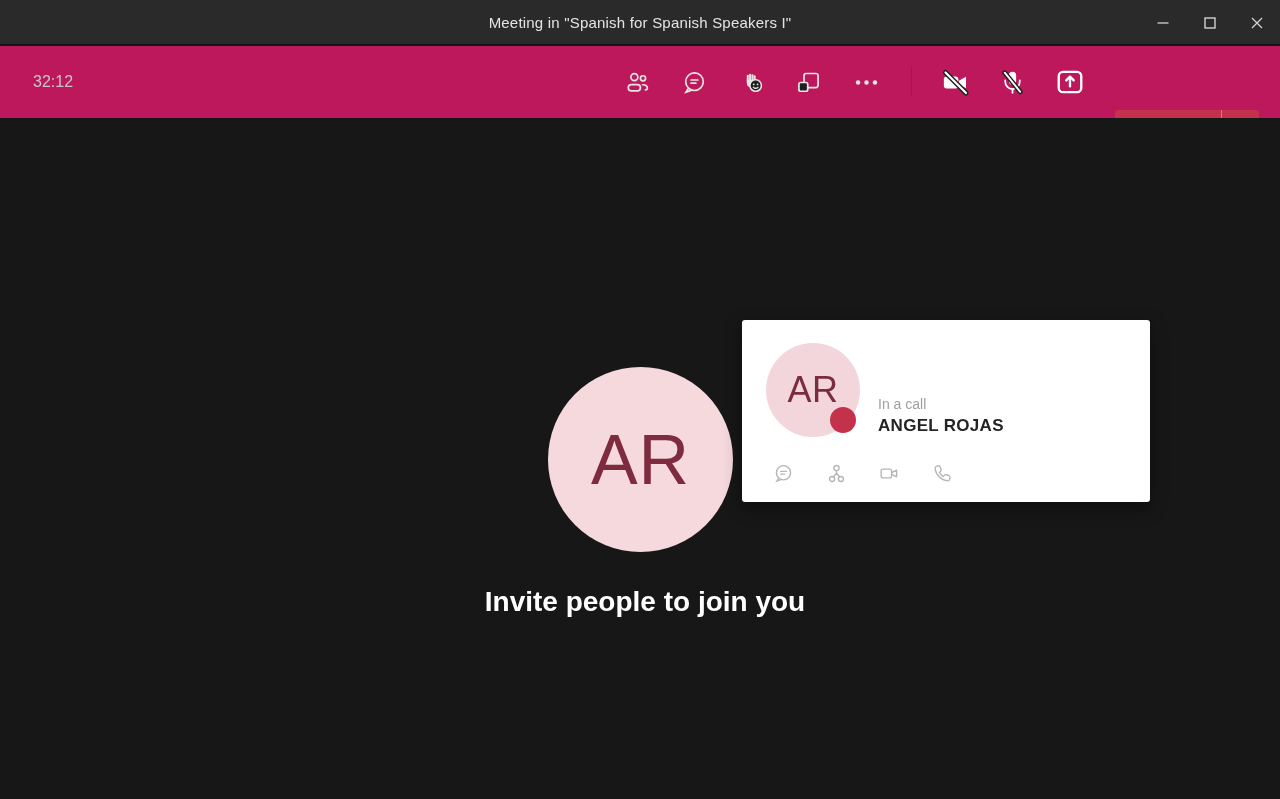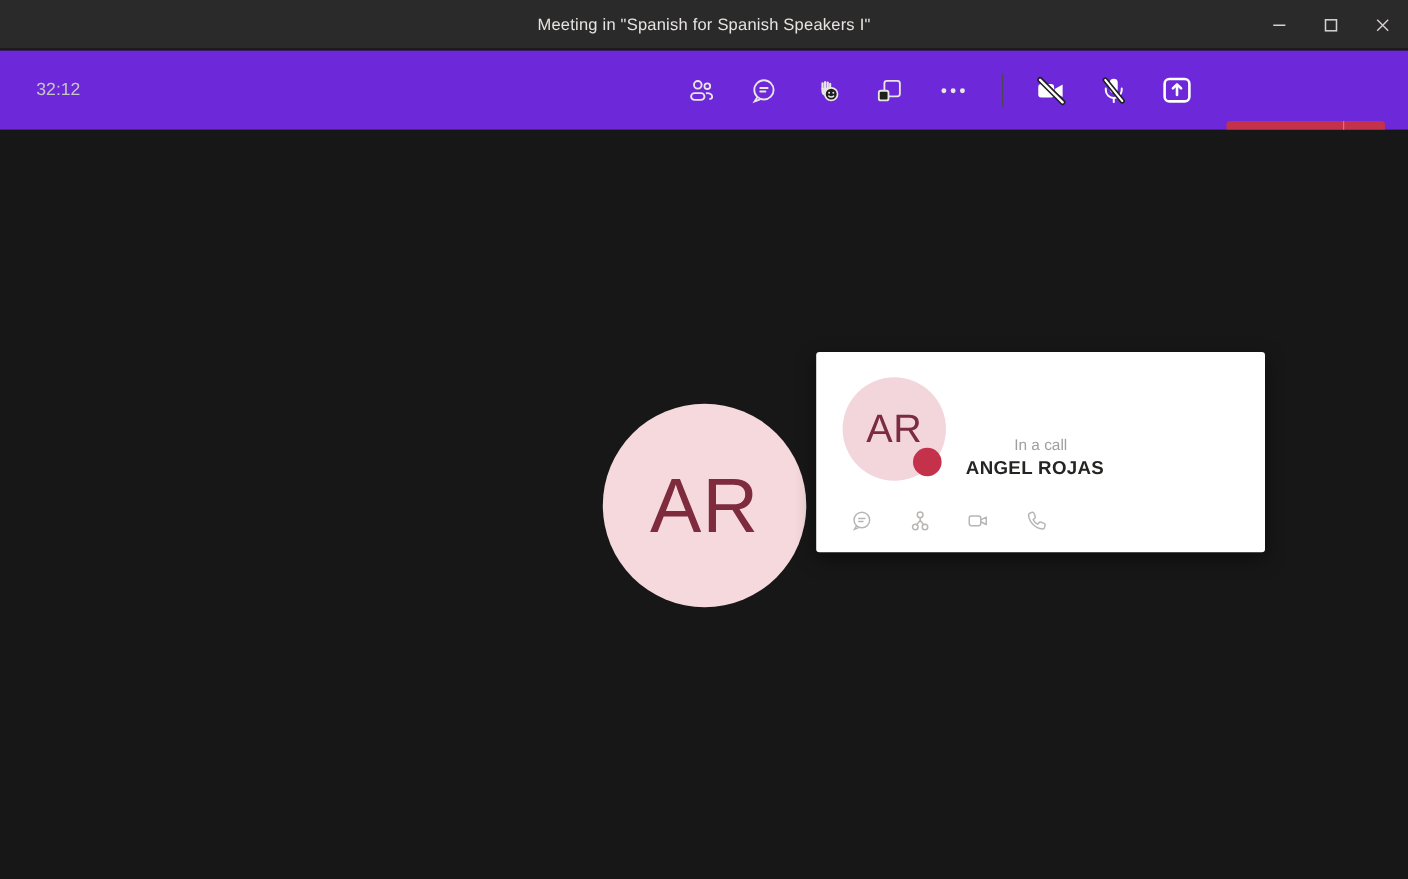--- a/index.html
+++ b/index.html
@@ -21,21 +21,21 @@
   .title-text { color:#E6E4E2; font-size:15px; letter-spacing:.2px; }
   .win-controls { position:absolute; right:0; top:0; height:45px; display:flex; }
   .win-btn {
     width:47px; height:45px; display:flex; align-items:center; justify-content:center;
     color:#D4D2D0; background:transparent; border:none;
   }
 
   
   .toolbar {
     position:absolute; top:46px; left:0; width:1280px; height:72px;
-    background:#6d28d9;
+    background:#be185d;
   }
   .timer {
     position:absolute; left:33px; top:0; height:72px;
     display:flex; align-items:center;
     color:#C8C6C4; font-size:16px;
   }
   .tb-btn {
     position:absolute; top:36px; transform:translate(-50%,-50%);
     width:44px; height:44px; display:flex; align-items:center; justify-content:center;
     background:transparent; border:none; color:#E8E6E3;
@@ -93,21 +93,21 @@
   .busy-dot {
     position:absolute; left:64px; top:64px; width:26px; height:26px;
     border-radius:50%; background:#C4314B;
   }
   .card-name {
     position:absolute; left:136px; top:52px;
     color:#252423; font-size:17px; font-weight:700; letter-spacing:.3px;margin-top:44px;
   }
   .card-status {
     position:absolute; left:136px; top:76px;
-    color:#A19F9D; font-size:14px;margin-left:44px;
+    color:#A19F9D; font-size:14px;
   }
   .card-icons {
     position:absolute; left:30px; bottom:17px;
     display:flex; gap:30px;
   }
   .card-icon-btn {
     width:23px; height:23px; display:flex; align-items:center; justify-content:center;
     color:#B8B6B4; background:transparent; border:none;
   }
 
@@ -259,20 +259,21 @@
     </button>
   </div>
 </div>
 
 <div class="stage">
 
   <div class="big-avatar">
     <span>AR</span>
   </div>
 
+  <div class="invite-heading">Invite people to join you</div>
 
   <div class="card">
     <div class="card-avatar">
       <span>AR</span>
       <span class="busy-dot"></span>
     </div>
     <div class="card-name">ANGEL ROJAS</div>
     <div class="card-status">In a call</div>
 
     <div class="card-icons">

